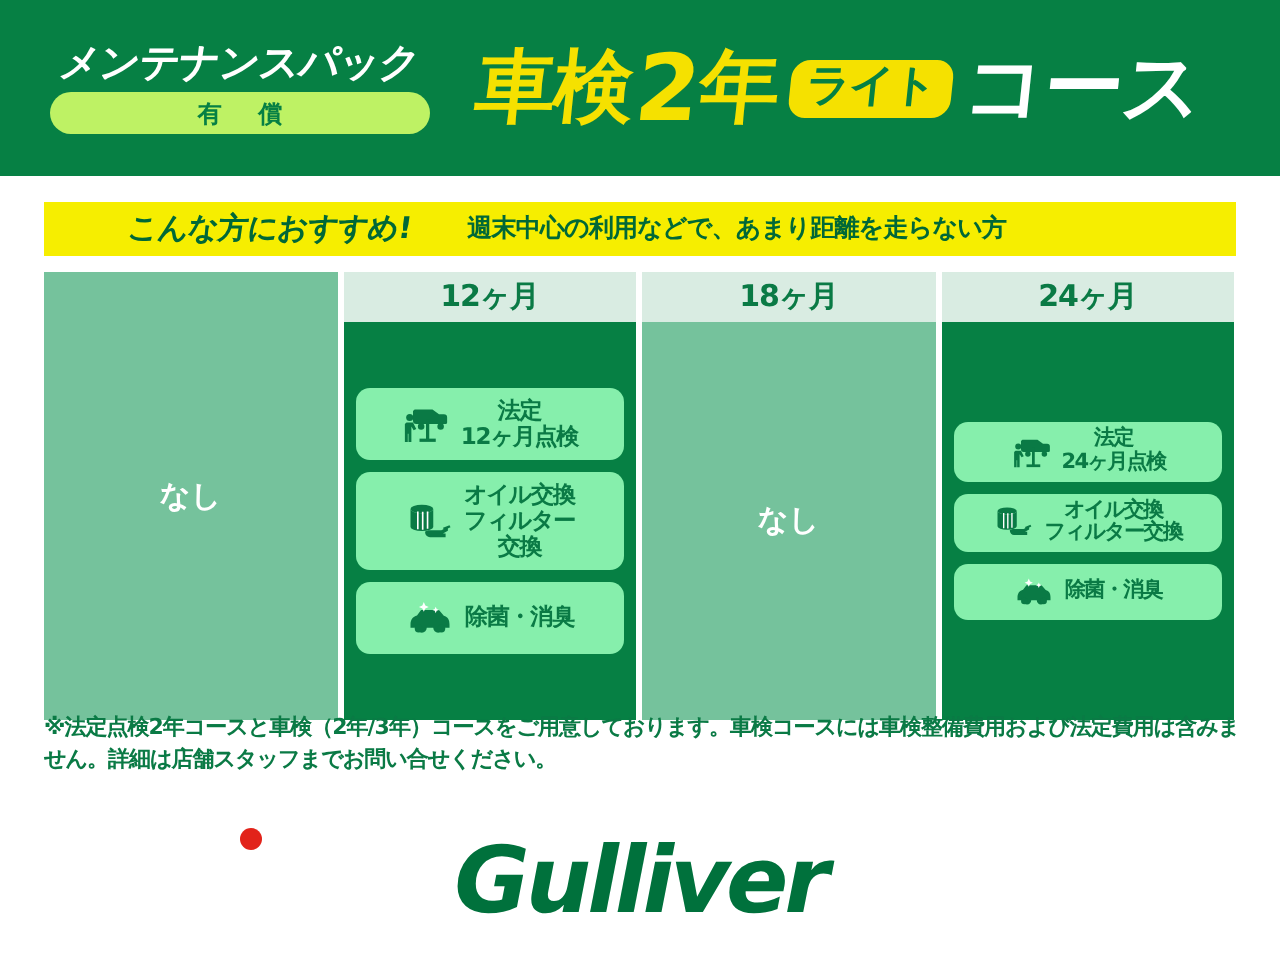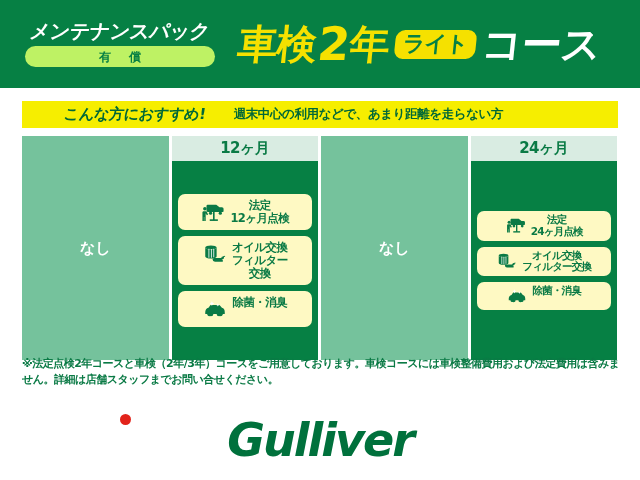--- a/index.html
+++ b/index.html
@@ -87,22 +87,22 @@
   }
   .col-body{
     flex:1;display:flex;flex-direction:column;align-items:center;
     justify-content:center;gap:6px;padding:7px 6px;box-sizing:border-box;
   }
   .col-body.empty{background:#75c29c;}
   .col-body.filled{background:#068044;}
   .none-label{color:#ffffff;font-weight:bold;font-size:15px;}
 
   .item{
-    width:100%;background:#fef9c3;border-radius:7px;
-    display:flex;align-items:flex-start;justify-content:center;gap:4px;
+    width:100%;background:#86efac;border-radius:7px;
+    display:flex;align-items:center;justify-content:center;gap:4px;
     box-sizing:border-box;padding:5px 4px;
   }
   .item-4 .item{padding:3px 4px;}
   .item .ico{flex:0 0 auto;display:flex;align-items:center;justify-content:center;}
   .item .txt{
     color:#0a7a45;font-weight:bold;font-size:11.5px;line-height:1.12;
     text-align:center;letter-spacing:-0.6px;white-space:pre-line;
   }
   .item-4 .txt{font-size:10.5px;letter-spacing:-0.8px;}
 
@@ -204,20 +204,23 @@
                 <circle cx="23" cy="22.5" r="2.4" fill="#0a7a45"></circle>
                 <path fill="#fff" d="M12.2 6.2l.9 2.1 2.1.9-2.1.9-.9 2.1-.9-2.1-2.1-.9 2.1-.9z"></path>
                 <path fill="#fff" d="M19.5 9l.6 1.4 1.4.6-1.4.6-.6 1.4-.6-1.4-1.4-.6 1.4-.6z"></path>
               </svg>
             </span>
             <span class="txt">除菌・消臭</span>
           </div>
         </div>
       </div>
       <div class="col">
+        <div class="col-head" style="background: rgb(217, 236, 226);">
+          <span>18ヶ月</span>
+        </div>
         <div class="col-body empty" style="background: rgb(117, 194, 156);">
           <div class="none-label">なし</div>
         </div>
       </div>
       <div class="col">
         <div class="col-head" style="background: rgb(217, 236, 226);">
           <span>24ヶ月</span>
         </div>
         <div class="col-body filled item-4" style="background: rgb(6, 128, 68);">
           <div class="item">

